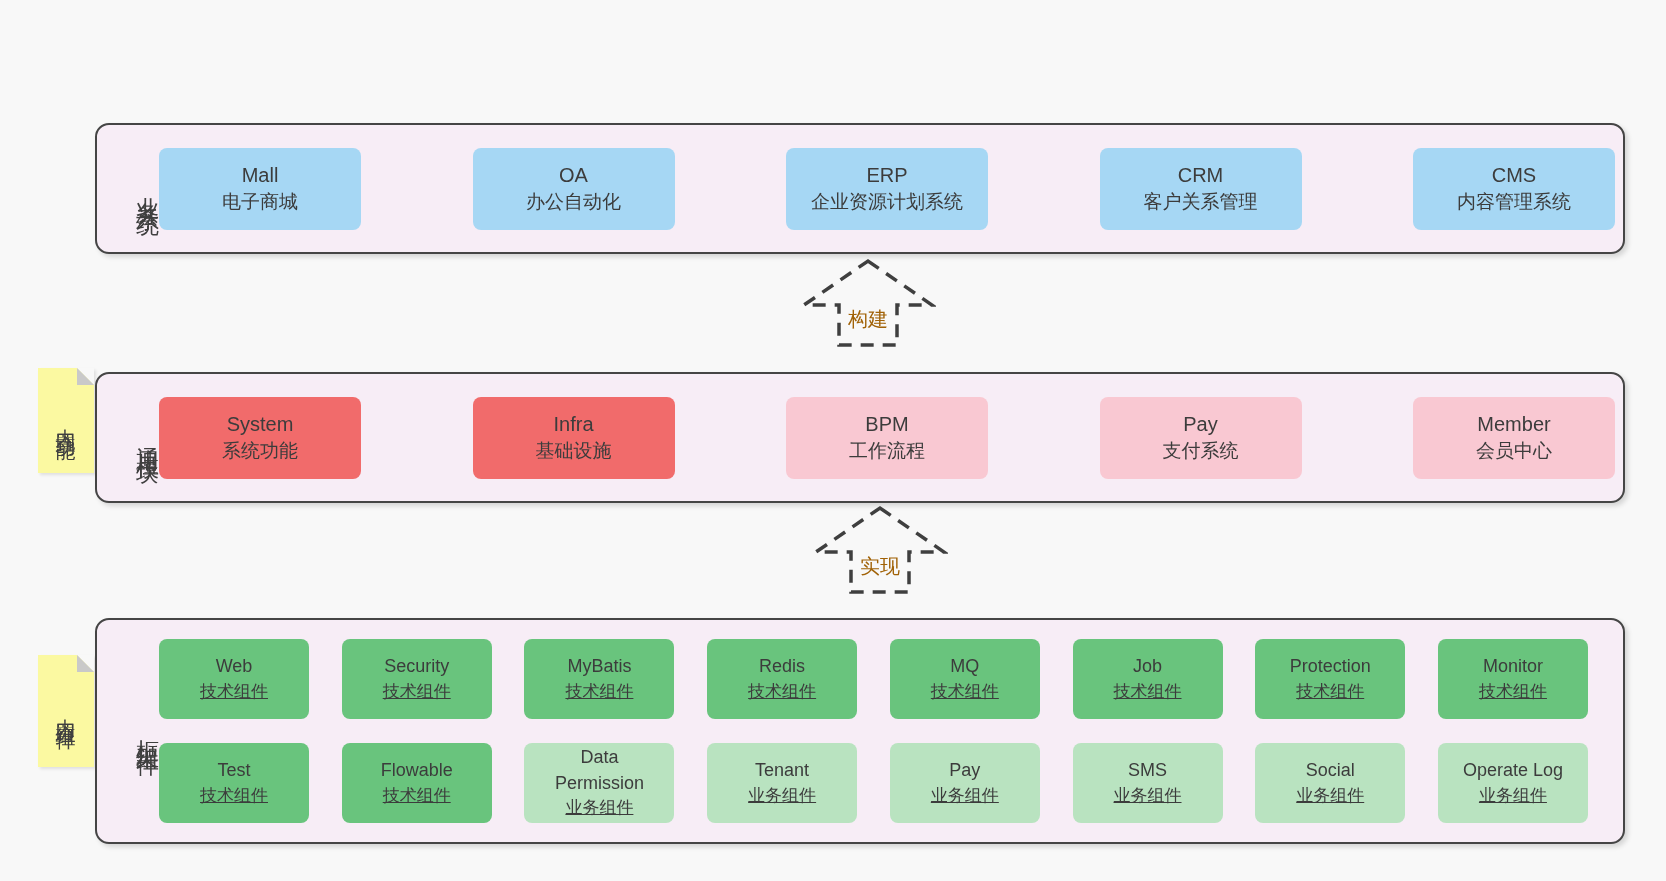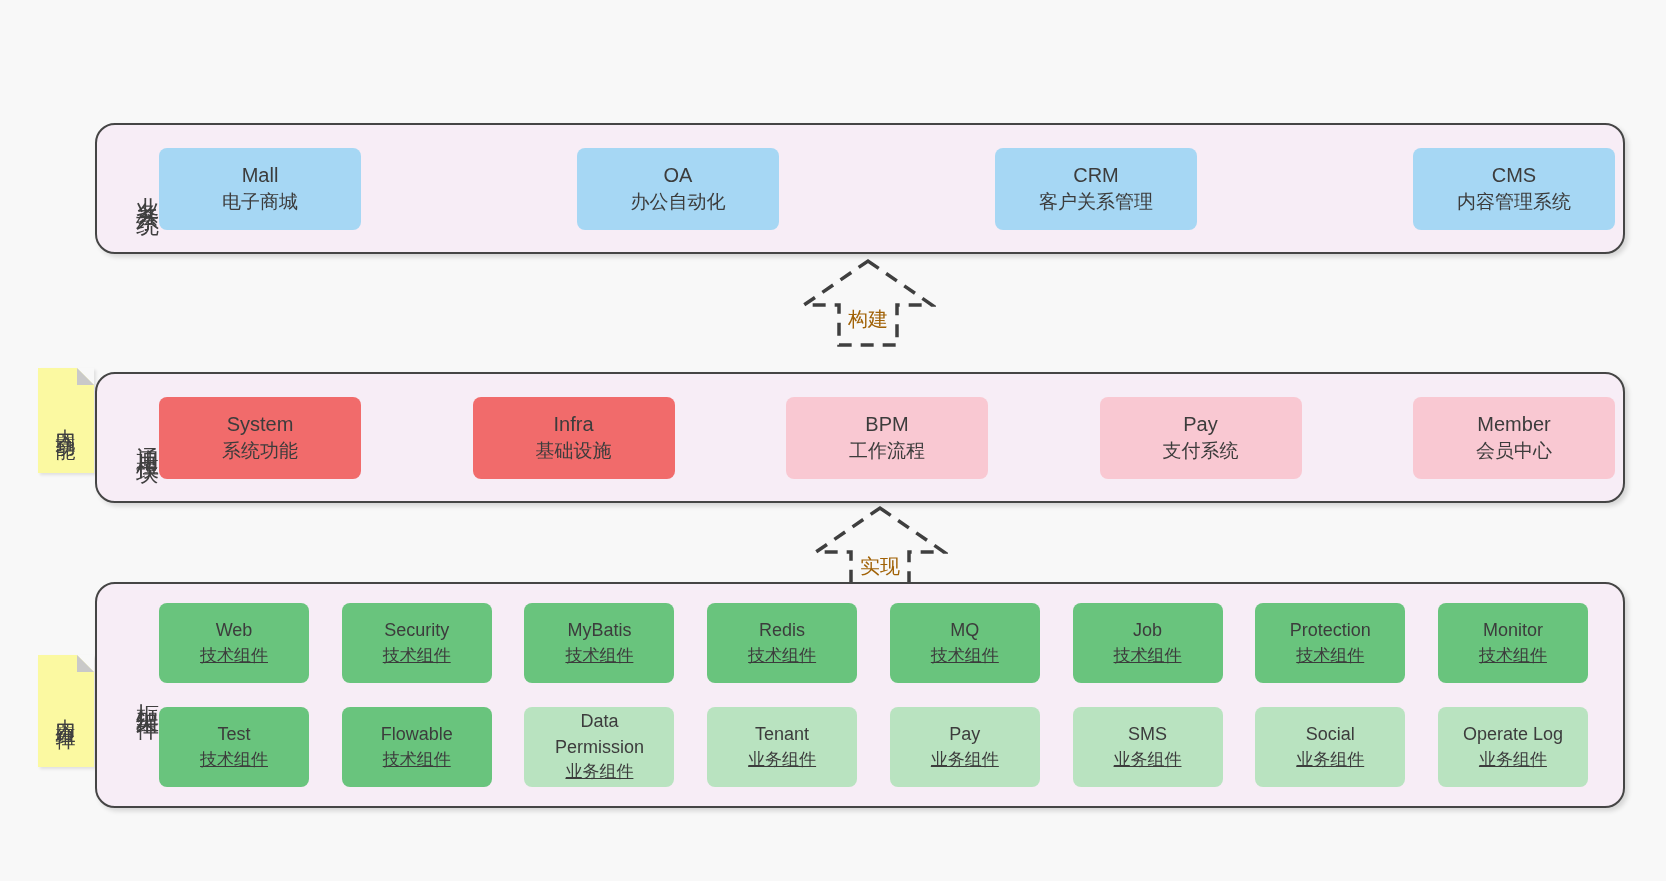--- a/index.html
+++ b/index.html
@@ -11,26 +11,26 @@
   *{box-sizing:border-box;}
   html,body{margin:0;padding:0;}
   body{
     width:1666px;height:881px;position:relative;overflow:hidden;
     background:var(--page-bg);color:var(--text);
     font-family:"Liberation Sans",sans-serif;
   }
   .panel{
     position:absolute;left:95px;width:1530px;
     background:var(--panel-bg);border:2px solid var(--panel-border);
-    border-radius:20px;box-shadow:3px 3px 5px rgba(0,0,0,.14);
+    border-radius:14px;box-shadow:3px 3px 5px rgba(0,0,0,.14);
     display:flex;align-items:center;
   }
   #panel-business{top:123px;height:131px;}
   #panel-modules{top:372px;height:131px;}
-  #panel-components{top:582px;height:226px;}
+  #panel-components{top:618px;height:226px;}
   .panel-label{
     flex:0 0 56px;text-align:center;
     writing-mode:vertical-rl;text-orientation:upright;
     font-size:23px;letter-spacing:5px;line-height:1;color:#3f3f3f;
     align-self:center;margin-left:6px;
   }
   .box-row{flex:1;display:flex;justify-content:space-between;padding-right:8px;}
   .rows{flex:1;display:flex;flex-direction:column;gap:24px;padding-right:27px;}
   .box{
     height:82px;border-radius:8px;
@@ -88,20 +88,24 @@
   <div class="box-row">
     <div class="box box-wide" data-variant="blue">
       <span class="box-name">Mall</span>
       <span class="box-desc">电子商城</span>
     </div>
     <div class="box box-wide" data-variant="blue">
       <span class="box-name">OA</span>
       <span class="box-desc">办公自动化</span>
     </div>
     <div class="box box-wide" data-variant="blue">
+      <span class="box-name">ERP</span>
+      <span class="box-desc">企业资源计划系统</span>
+    </div>
+    <div class="box box-wide" data-variant="blue">
       <span class="box-name">CRM</span>
       <span class="box-desc">客户关系管理</span>
     </div>
     <div class="box box-wide" data-variant="blue">
       <span class="box-name">CMS</span>
       <span class="box-desc">内容管理系统</span>
     </div>
   </div>
 </div>
 

